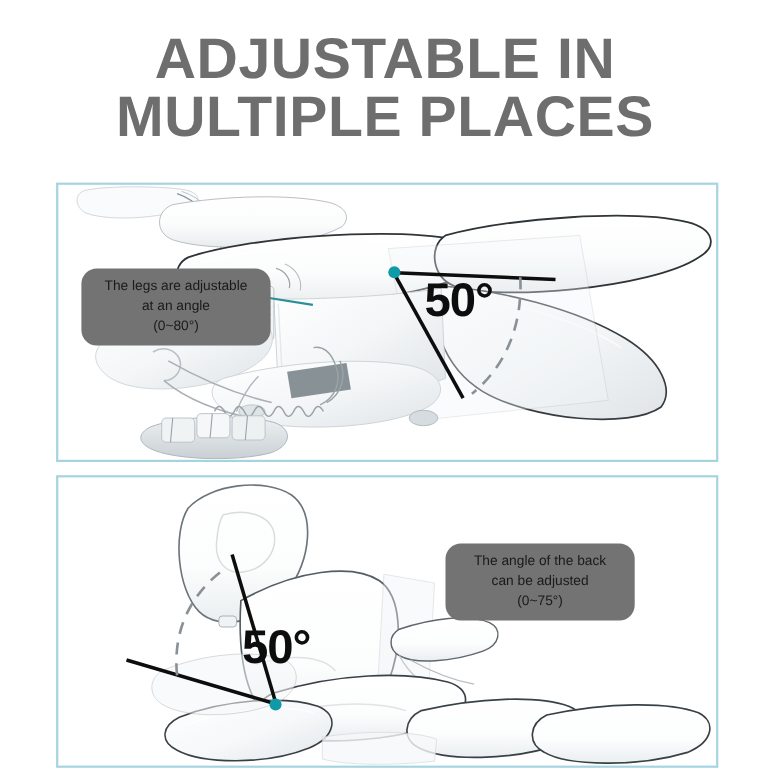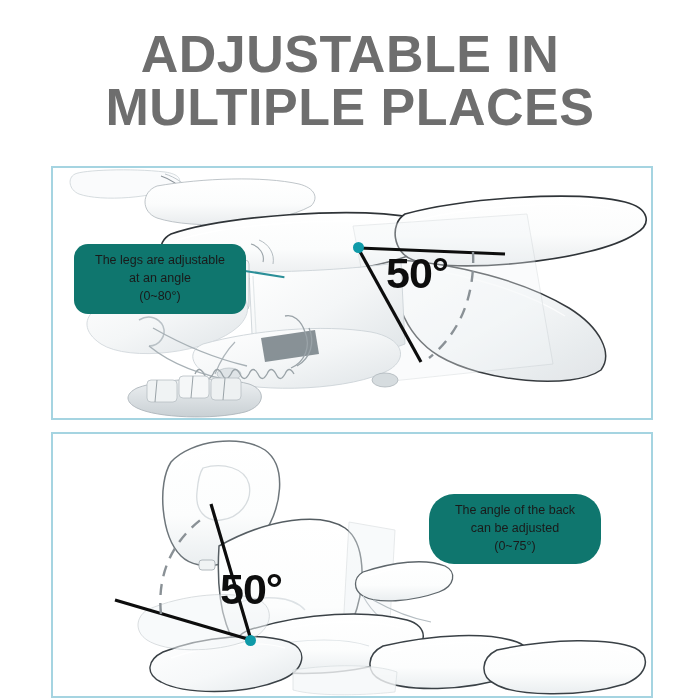--- a/index.html
+++ b/index.html
@@ -44,36 +44,36 @@
   #panel-2 { left:51px; top:432px; width:602px; height:266px; }
 
   .stage { position:absolute; inset:0; overflow:hidden; }
 
   
   .chair-svg { position:absolute; left:0; top:0; width:100%; height:100%; display:block; }
 
   
   .callout {
     position:absolute;
-    background:#0f766e;
+    background:#737373;
     border-radius:14px;
     color:#1a1a1a;
     font-size:12.5px;
     line-height:1.42;
     text-align:center;
     padding:8px 12px 9px;
     white-space:pre-line;
     font-family:"Liberation Sans", sans-serif;
     z-index:7;
   }
   #callout-legs {
     left:21px; top:76px; width:172px;
   }
   #callout-back {
-    left:376px; top:60px; width:172px;border-radius:25px;
+    left:352px; top:60px; width:172px;
   }
   .callout-tail {
     position:absolute;
     z-index:6;
     height:0;
     border-top:2px solid #2b8f98;
     transform-origin:left center;
   }
   #tail-legs {
     left:186px; top:101px; width:46px;

